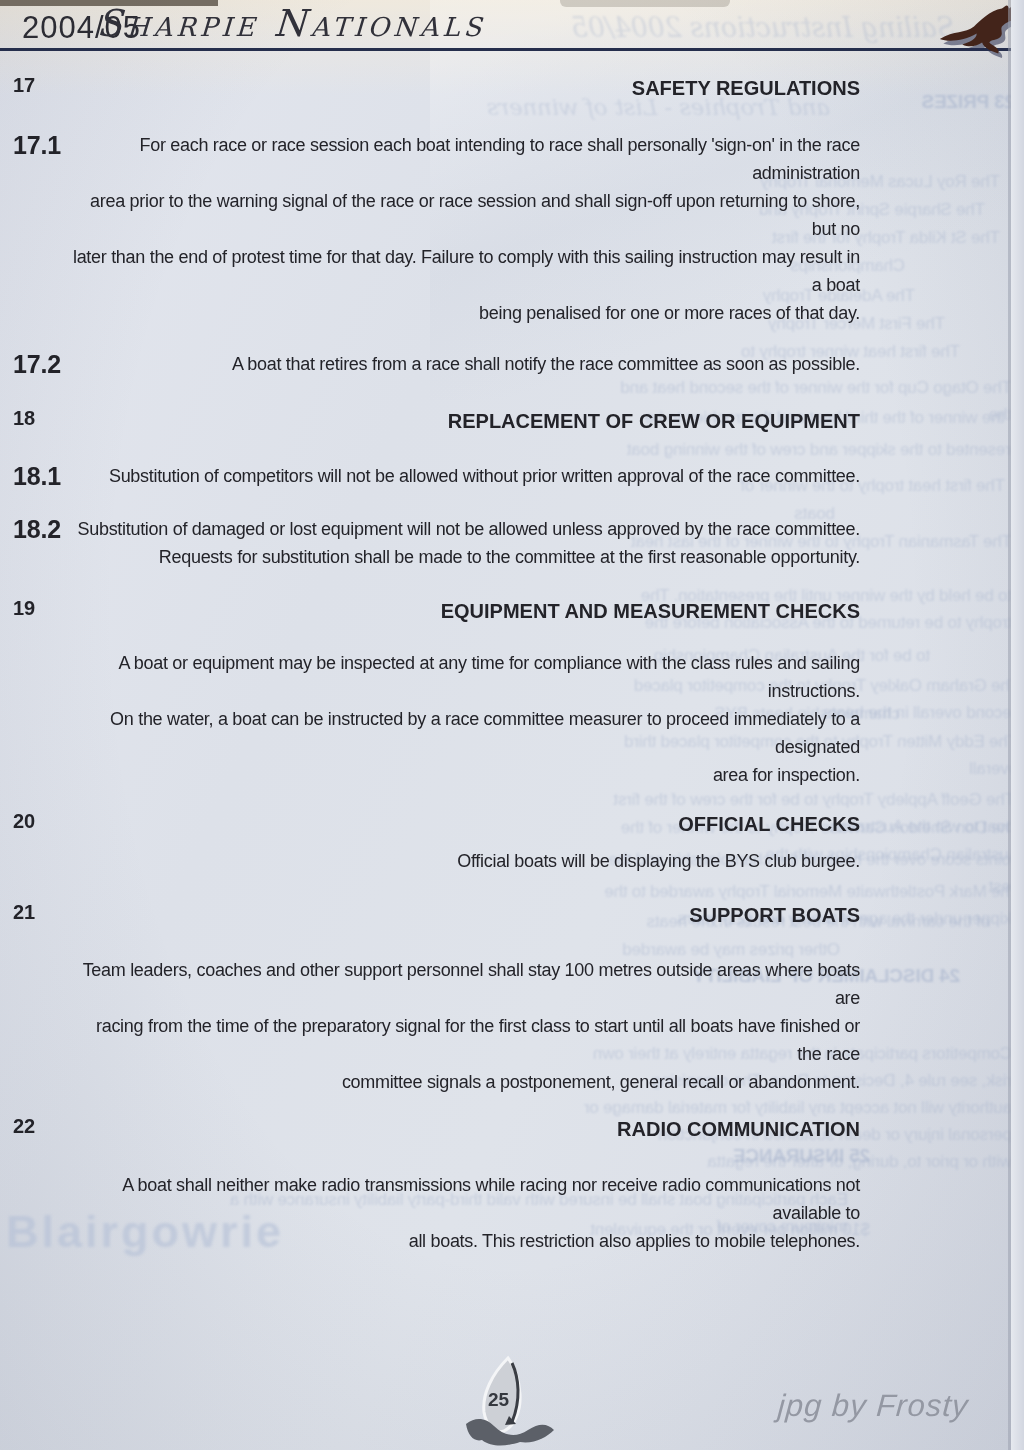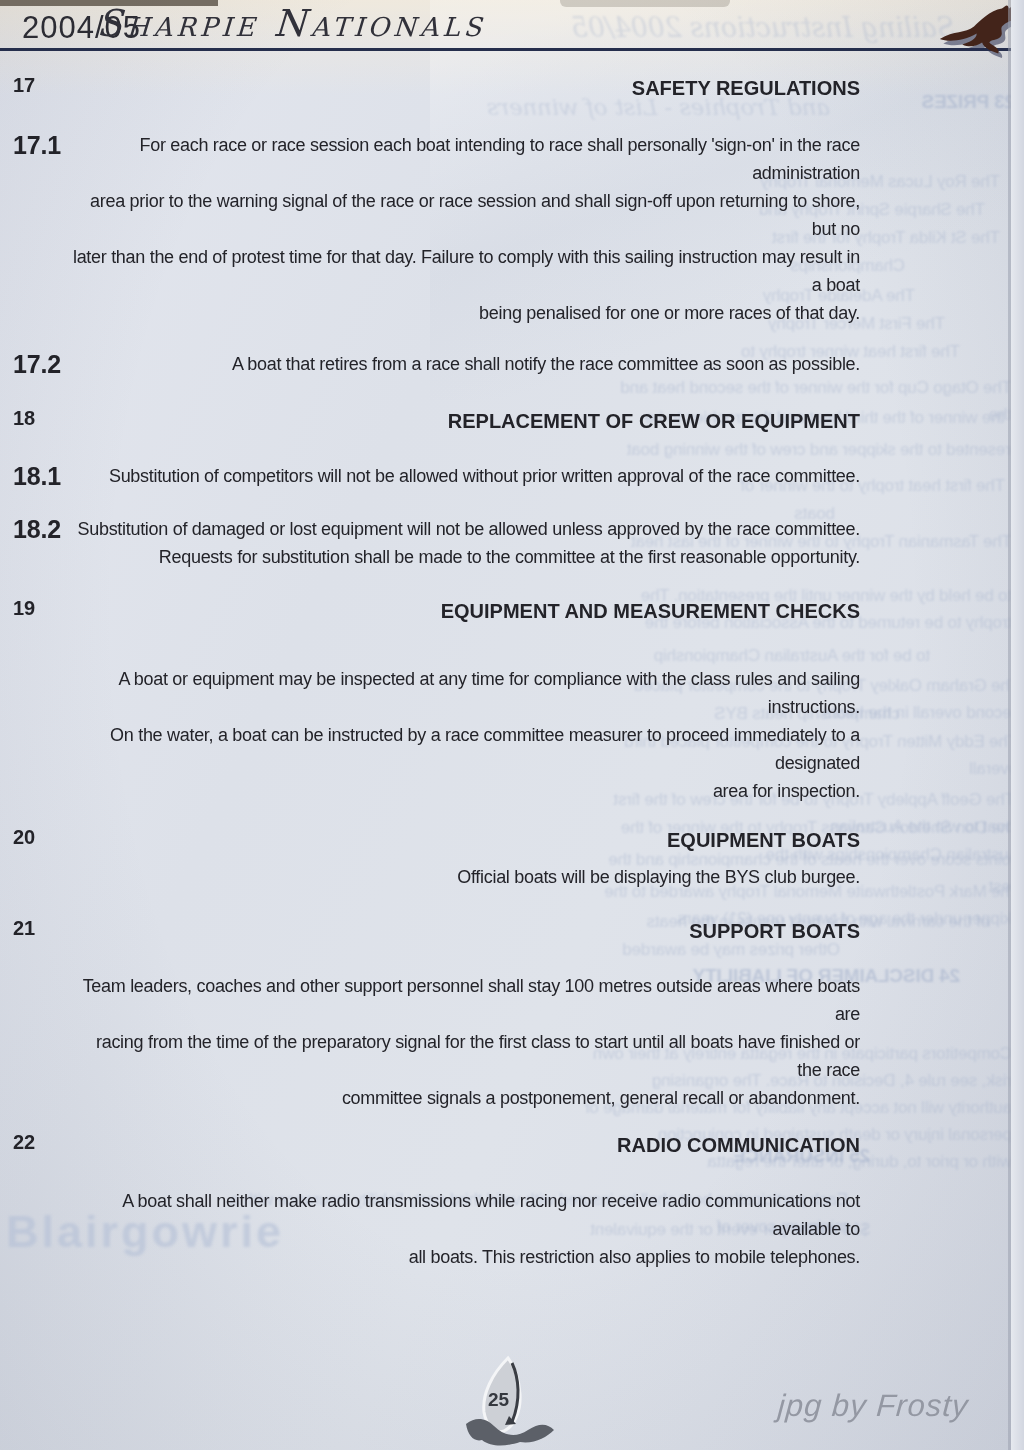--- a/index.html
+++ b/index.html
@@ -142,34 +142,34 @@
     <div class="row" style="margin-bottom:24px">
       <span class="num">18.1</span>
       <p class="txt">Substitution of competitors will not be allowed without prior written approval of the race committee.</p>
     </div>
     <div class="row" style="margin-bottom:26px">
       <span class="num">18.2</span>
       <p class="txt">Substitution of damaged or lost equipment will not be allowed unless approved by the race committee.
 Requests for substitution shall be made to the committee at the first reasonable opportunity.</p>
     </div>
 
-    <div class="row h" style="margin-bottom:40px">
+    <div class="row h" style="margin-bottom:24px">
       <span class="num">19</span>
       <span class="txt">EQUIPMENT AND MEASUREMENT CHECKS</span>
     </div>
     <div class="row" style="margin-bottom:21px">
       <span class="num"></span>
       <p class="txt">A boat or equipment may be inspected at any time for compliance with the class rules and sailing instructions.
 On the water, a boat can be instructed by a race committee measurer to proceed immediately to a designated
 area for inspection.</p>
     </div>
 
     <div class="row h" style="margin-bottom:9px">
       <span class="num">20</span>
-      <span class="txt">EQUIPMENT BOATS</span>
+      <span class="txt">OFFICIAL CHECKS</span>
     </div>
     <div class="row" style="margin-bottom:26px">
       <span class="num"></span>
       <p class="txt">Official boats will be displaying the BYS club burgee.</p>
     </div>
 
     <div class="row h" style="margin-bottom:27px">
       <span class="num">21</span>
       <span class="txt">SUPPORT BOATS</span>
     </div>

